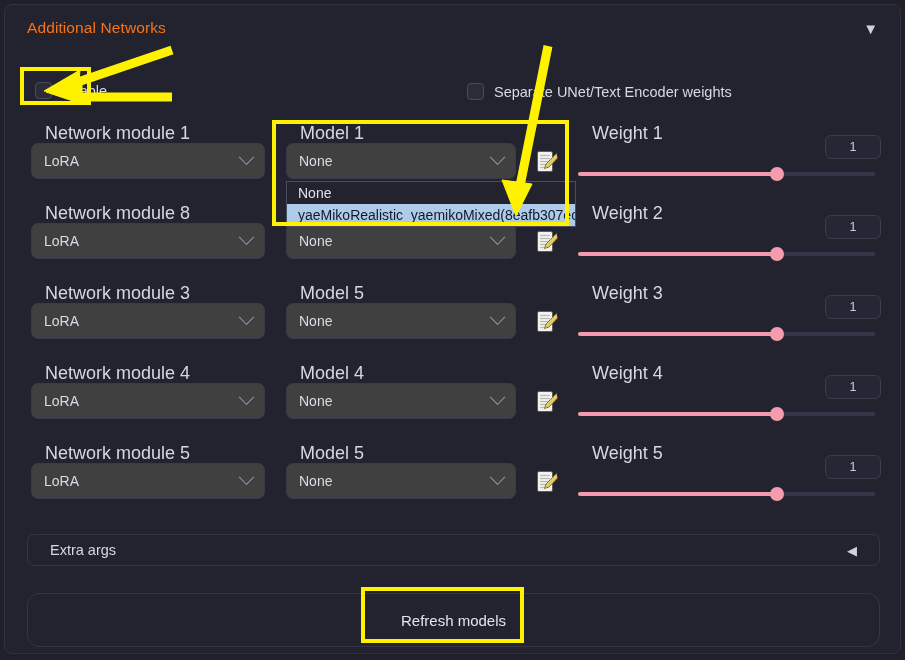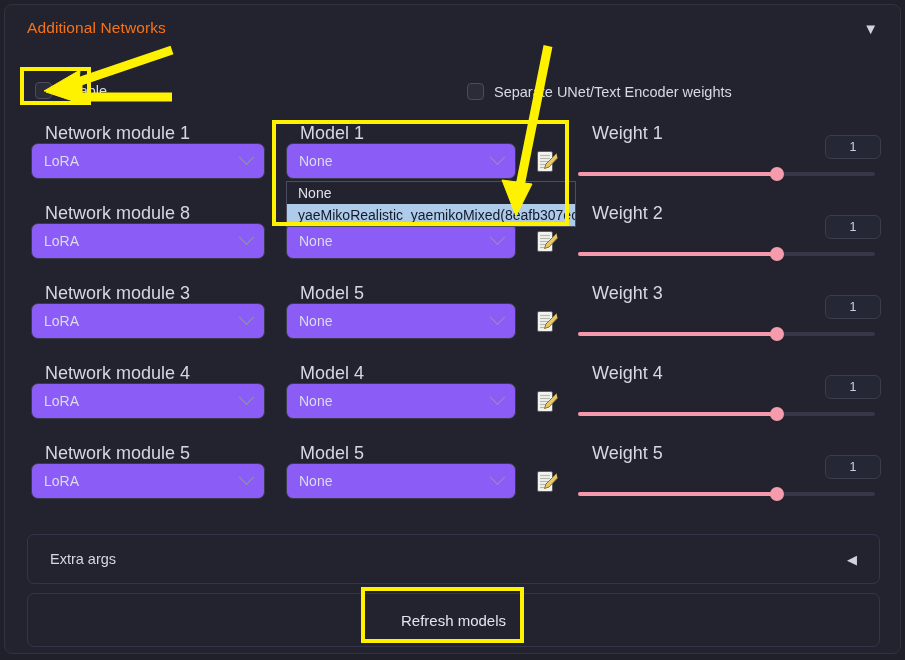--- a/index.html
+++ b/index.html
@@ -81,21 +81,21 @@
     font-size: 18px;
     color: #d4d7e4;
     position: absolute;
     top: 8px;
   }
 
   .select {
     position: absolute;
     top: 28px;
     height: 36px;
-    background: #8b5cf6;
+    background: #404040;
     border: 1px solid #3a3b4a;
     border-radius: 7px;
     display: flex;
     align-items: center;
     padding: 0 12px;
     cursor: pointer;
   }
   .select .val {
     font-size: 14px;
     color: #d9dce8;
@@ -199,39 +199,39 @@
     background: #aecbea;
     color: #121a2a;
   }
 
   
   .extra-args {
     position: absolute;
     left: 22px;
     top: 529px;
     width: 853px;
-    height: 50px;
+    height: 32px;
     border: 1px solid #34354a;
     border-radius: 7px;
     display: flex;
     align-items: center;
     padding: 0 22px;
     cursor: pointer;
   }
   .extra-args .ea-label { font-size: 14.5px; color: #d4d7e4; }
   .extra-args .ea-arrow { margin-left: auto; color: #cfd3e0; font-size: 13px; }
 
   .refresh-row {
     position: absolute;
     left: 22px;
     top: 588px;
     width: 853px;
     height: 54px;
     border: 1px solid #34354a;
-    border-radius: 7px;
+    border-radius: 12px;
     display: flex;
     align-items: center;
     justify-content: center;
   }
   .refresh-label { font-size: 15px; color: #e2e5ef; cursor: pointer; }
 
   
   .anno {
     position: absolute;
     border: 4px solid #fff200;

